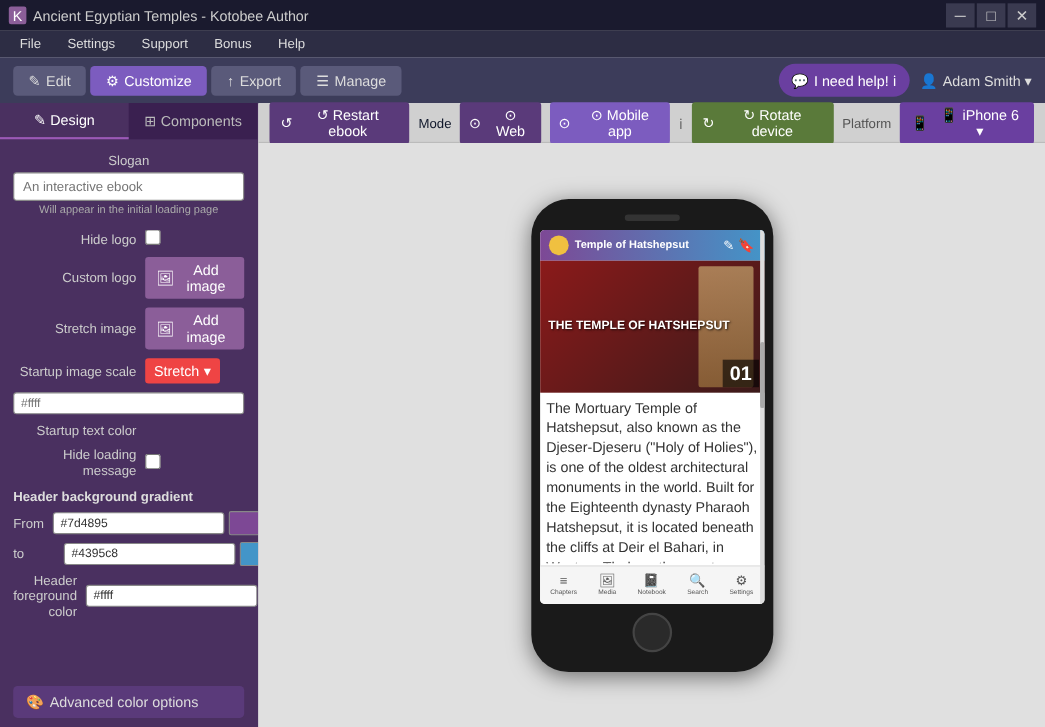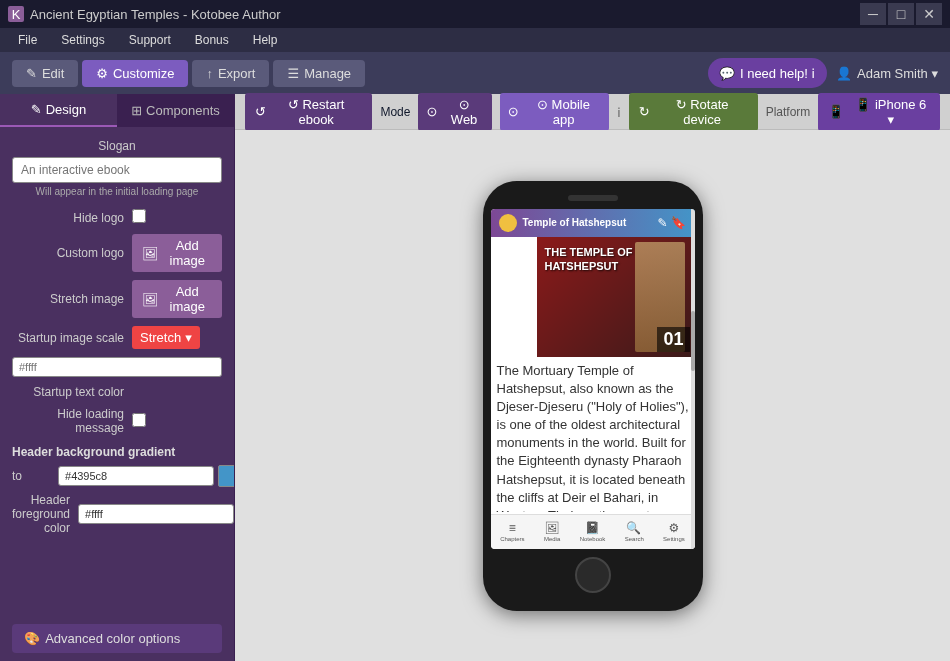--- a/index.html
+++ b/index.html
@@ -320,22 +320,21 @@
     .screen-title { color: white; font-size: 10px; font-weight: bold; flex: 1; }
     .screen-icons { display: flex; gap: 4px; }
     .screen-icon { color: white; font-size: 12px; }
 
     .screen-book-cover {
       height: 120px;
       background: linear-gradient(135deg, #8b1a1a, #3a1a1a);
       position: relative;
       overflow: hidden;
       display: flex;
-      align-items: flex-start;
-      margin-left: 46px;
+      align-items: center;
     }
     .cover-text {
       color: white;
       font-size: 11px;
       font-weight: bold;
       padding: 8px;
       line-height: 1.3;
       text-shadow: 1px 1px 2px rgba(0,0,0,0.8);
       z-index: 2;
       position: relative;
@@ -531,20 +530,27 @@
 
       <div class="field-row">
         <div class="field-row-label">Hide loading message</div>
         <div class="field-row-control">
           <input type="checkbox" class="checkbox" style="">
         </div>
       </div>
 
       <div class="section-title">Header background gradient</div>
 
+      <div class="gradient-row">
+        <div class="gradient-label">From</div>
+        <div class="color-input-group" style="flex:1;">
+          <input class="color-text" type="text" value="#7d4895" style="">
+          <div class="color-swatch" style="background:#7d4895;"></div>
+        </div>
+      </div>
 
       <div class="gradient-row">
         <div class="gradient-label">to</div>
         <div class="color-input-group" style="flex:1;padding-left:28px;">
           <input class="color-text" type="text" value="#4395c8" style="">
           <div class="color-swatch" style="background:#4395c8;"></div>
         </div>
       </div>
 
       <div class="field-row">

